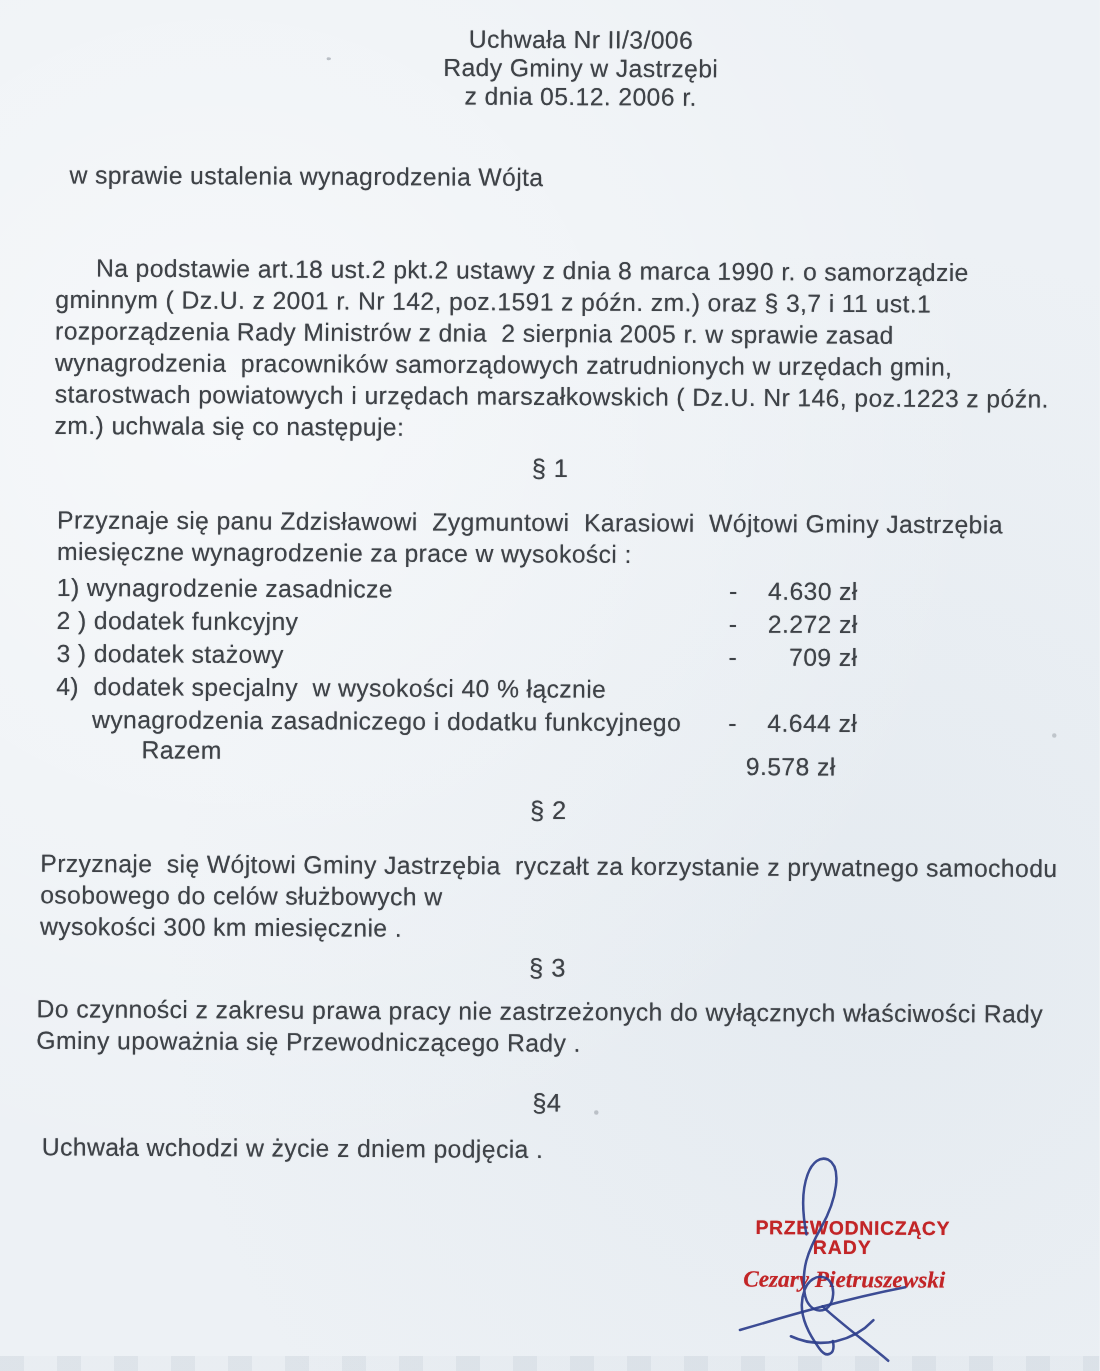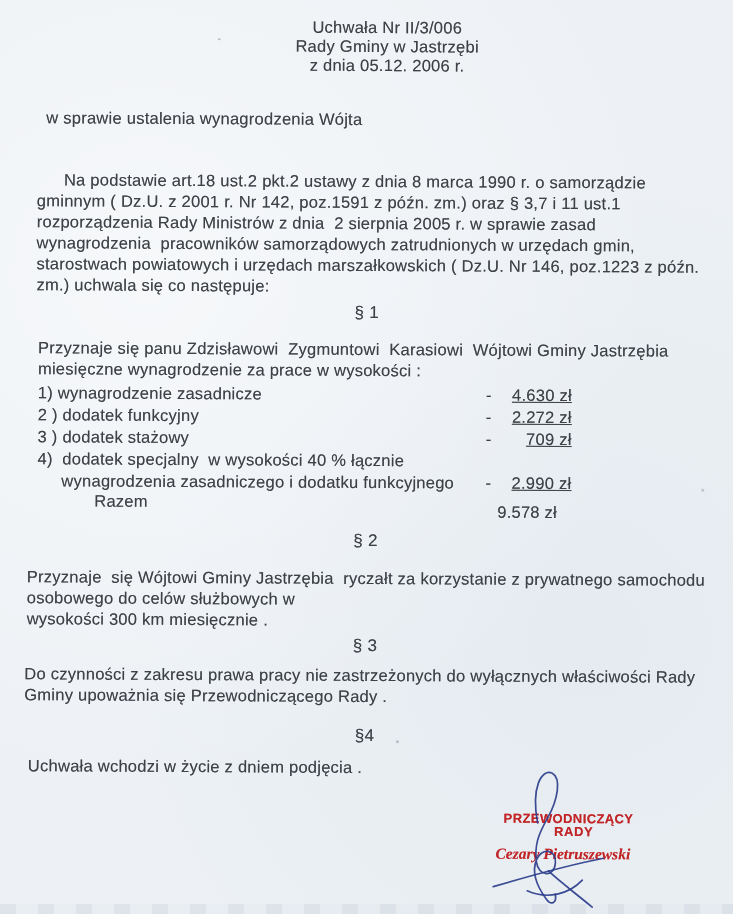--- a/index.html
+++ b/index.html
@@ -51,40 +51,40 @@
   #sec3-heading { top: 636px; }
   #sec4-heading { top: 726px; }
 
   #sec1-intro { top: 339px; left: 38px; line-height: 21px; }
 
   .items { top: 383px; left: 38px; width: 534px; }
   .item-row { display: flex; align-items: flex-end; line-height: 22px; }
   .item-label { flex: 1 1 auto; }
   .item-label .l2 { padding-left: 24px; }
   .dash-cell { flex: 0 0 18px; text-align: center; }
-  .amount-cell { flex: 0 0 74px; text-align: right; text-decoration: underline; }
+  .amount-cell { flex: 0 0 74px; text-align: right; }
 
   .total-row { top: 493px; left: 38px; width: 534px; display: flex; }
   .total-label { margin-left: 57px; flex: 1 1 auto; }
   .total-amount { flex: 0 0 74px; text-align: left; position: relative; top: 9px; }
 
   #sec2-body { top: 568px; left: 28px; line-height: 21px; }
   #sec3-body { top: 665px; left: 26px; line-height: 21px; }
   #sec4-body { top: 758px; left: 30px; }
 
   
   .signature { top: 762px; left: 478px; width: 240px; height: 152px; }
   .stamp-title {
     position: absolute; top: 48px; left: 28px; width: 124px;
     font-size: 13px; font-weight: bold; color: var(--stamp-color, #c22527);
     letter-spacing: 0.4px; text-align: center; white-space: nowrap;
     text-shadow: 0 0 0.5px rgba(194,37,39,0.6);
   }
   .stamp-sub {
-    position: absolute; top: 61px; left: 36px; width: 124px;
+    position: absolute; top: 61px; left: 24px; width: 124px;
     font-size: 13px; font-weight: bold; color: var(--stamp-color, #c22527);
     letter-spacing: 0.6px; text-align: center;
     text-shadow: 0 0 0.5px rgba(194,37,39,0.6);
   }
   .stamp-name {
     position: absolute; top: 82px; left: 20px; width: 180px;
     font-family: "Liberation Serif", serif; font-style: italic; font-weight: bold;
     font-size: 15.5px; color: var(--stamp-color, #c22527); white-space: nowrap;
     text-shadow: 0 0 0.5px rgba(194,37,39,0.5);
   }
@@ -149,21 +149,21 @@
         <div class="item-label line">3 ) dodatek stażowy</div>
         <div class="dash-cell line">-</div>
         <div class="amount-cell line">709 zł</div>
       </div>
       <div class="item-row">
         <div class="item-label">
           <div class="line">4)  dodatek specjalny  w wysokości 40 % łącznie</div>
           <div class="line l2">wynagrodzenia zasadniczego i dodatku funkcyjnego</div>
         </div>
         <div class="dash-cell line">-</div>
-        <div class="amount-cell line">2.990 zł</div>
+        <div class="amount-cell line">4.644 zł</div>
       </div>
     </div>
 
     <div class="abs total-row txt">
       <div class="total-label line">Razem</div>
       <div class="total-amount line">9.578 zł</div>
     </div>
 
     <div id="sec2-heading" class="abs sec-heading line">§ 2</div>
     <div id="sec2-body" class="abs txt">

